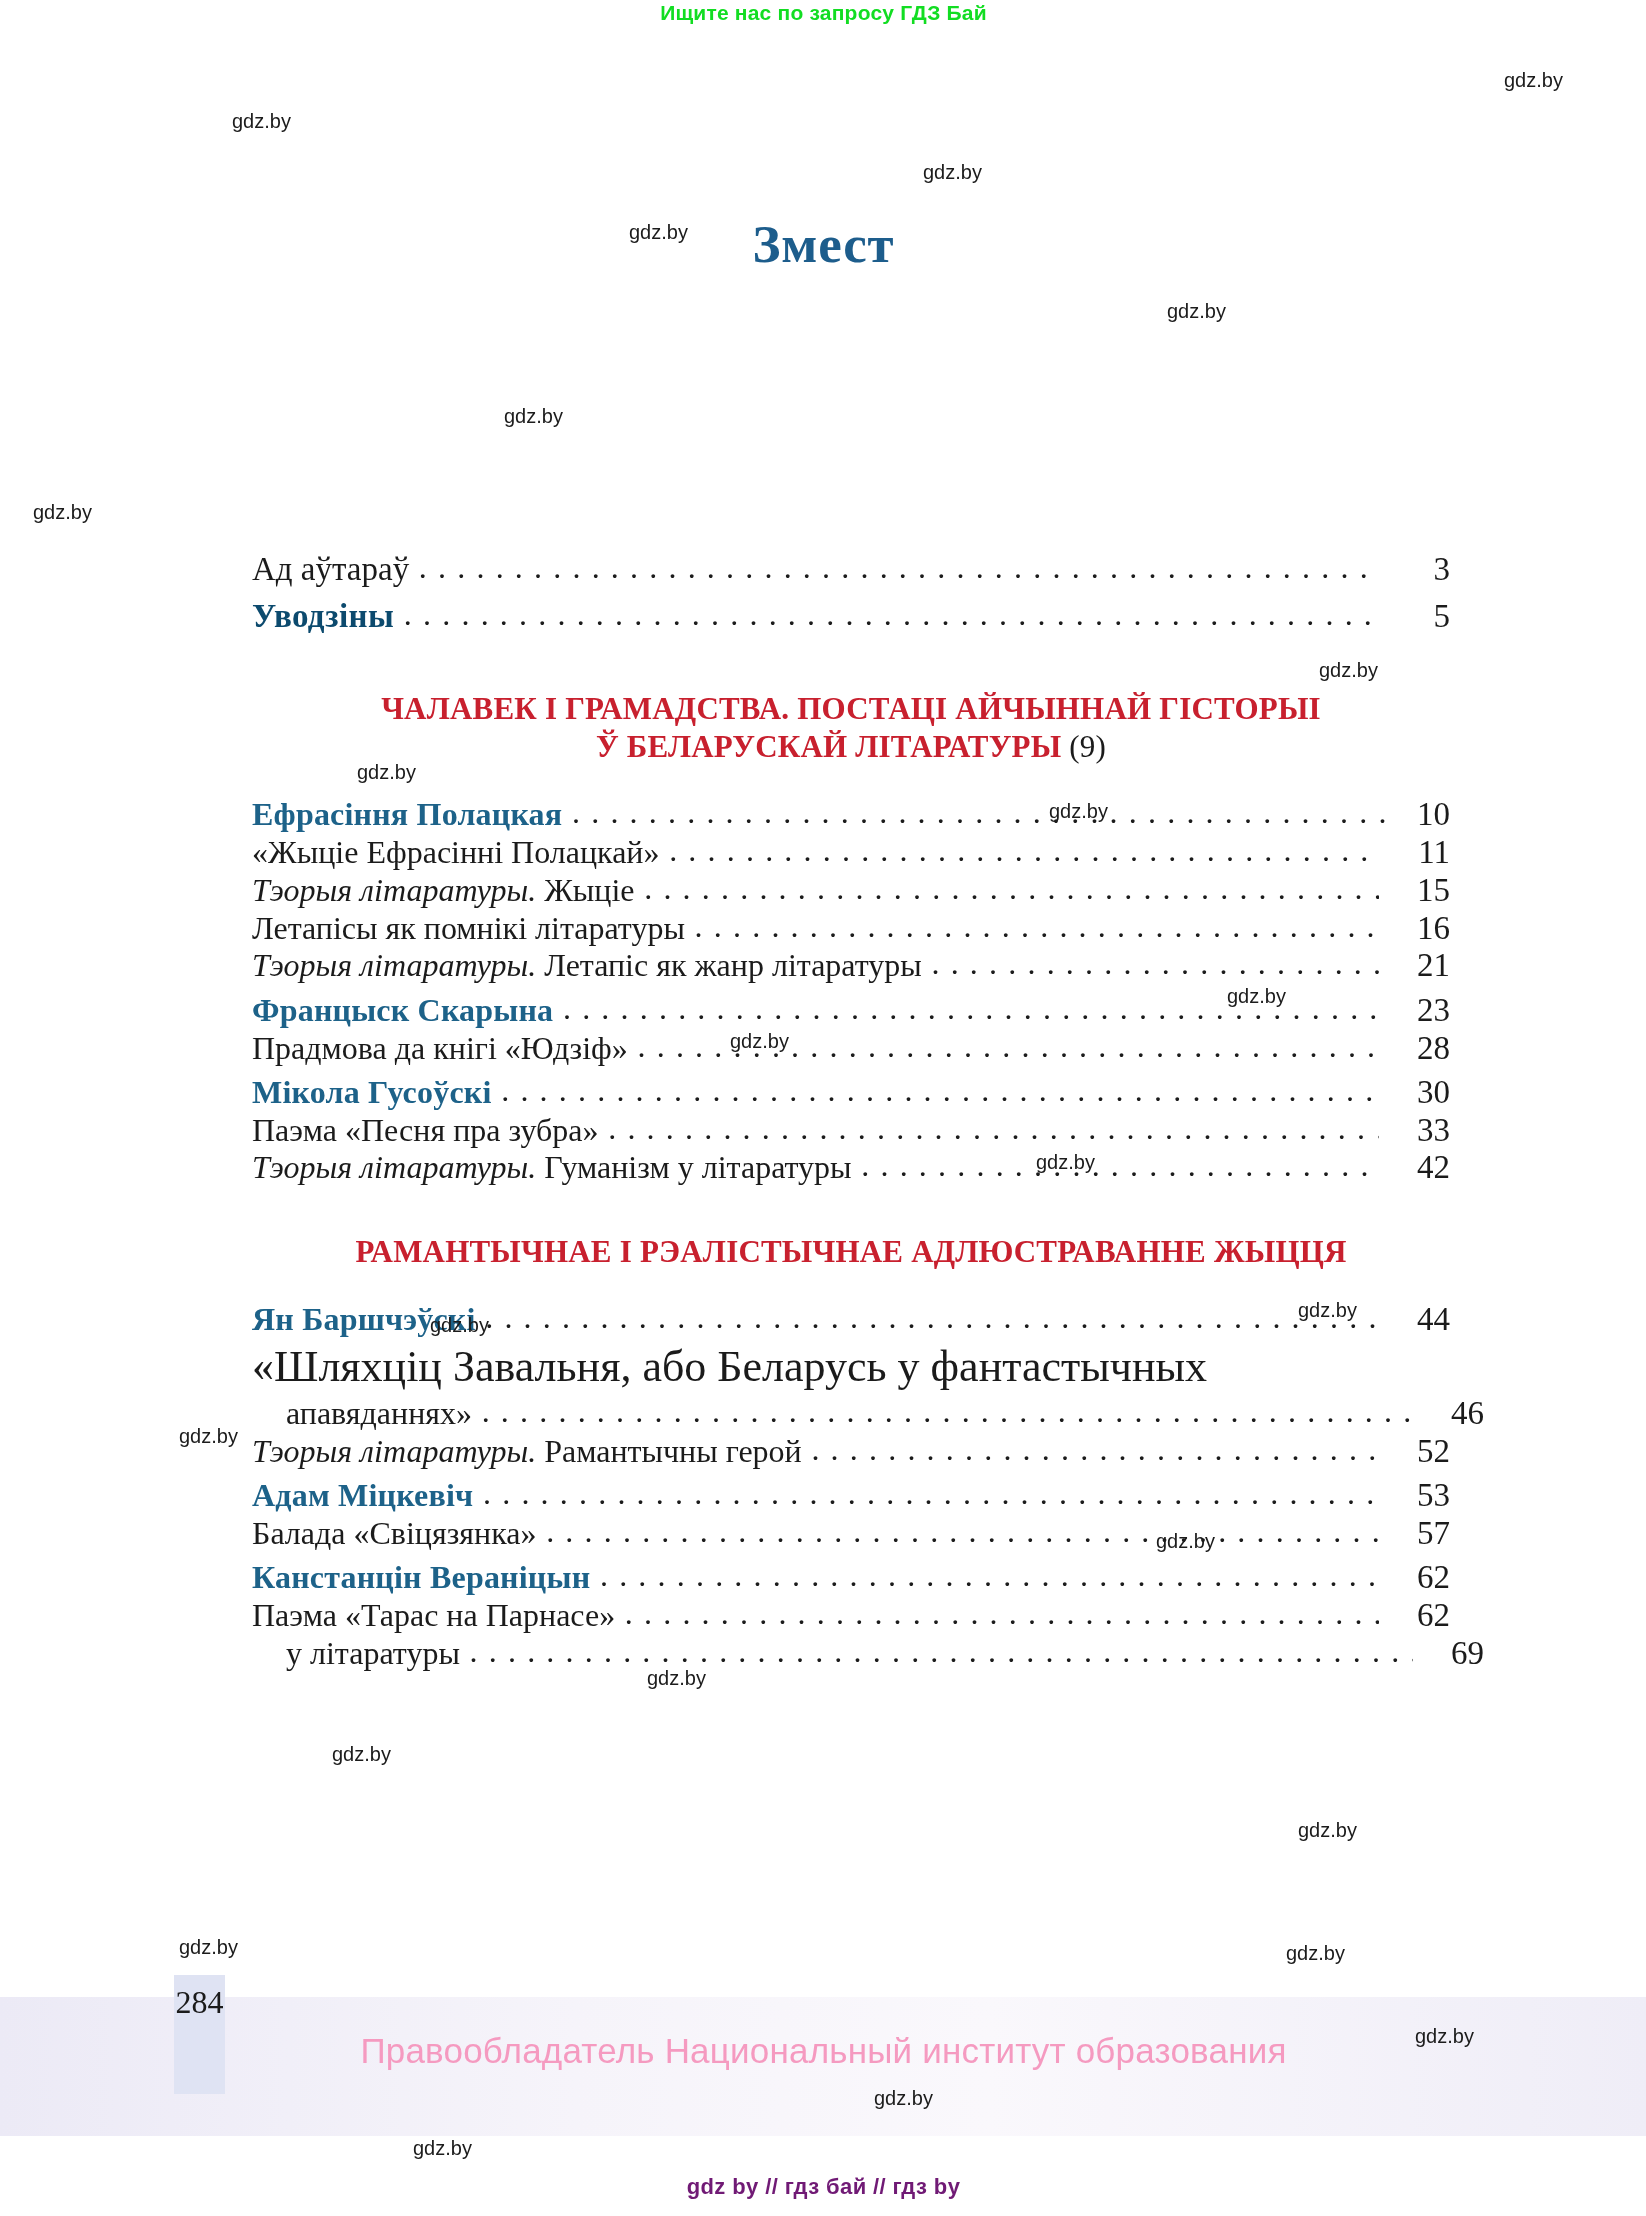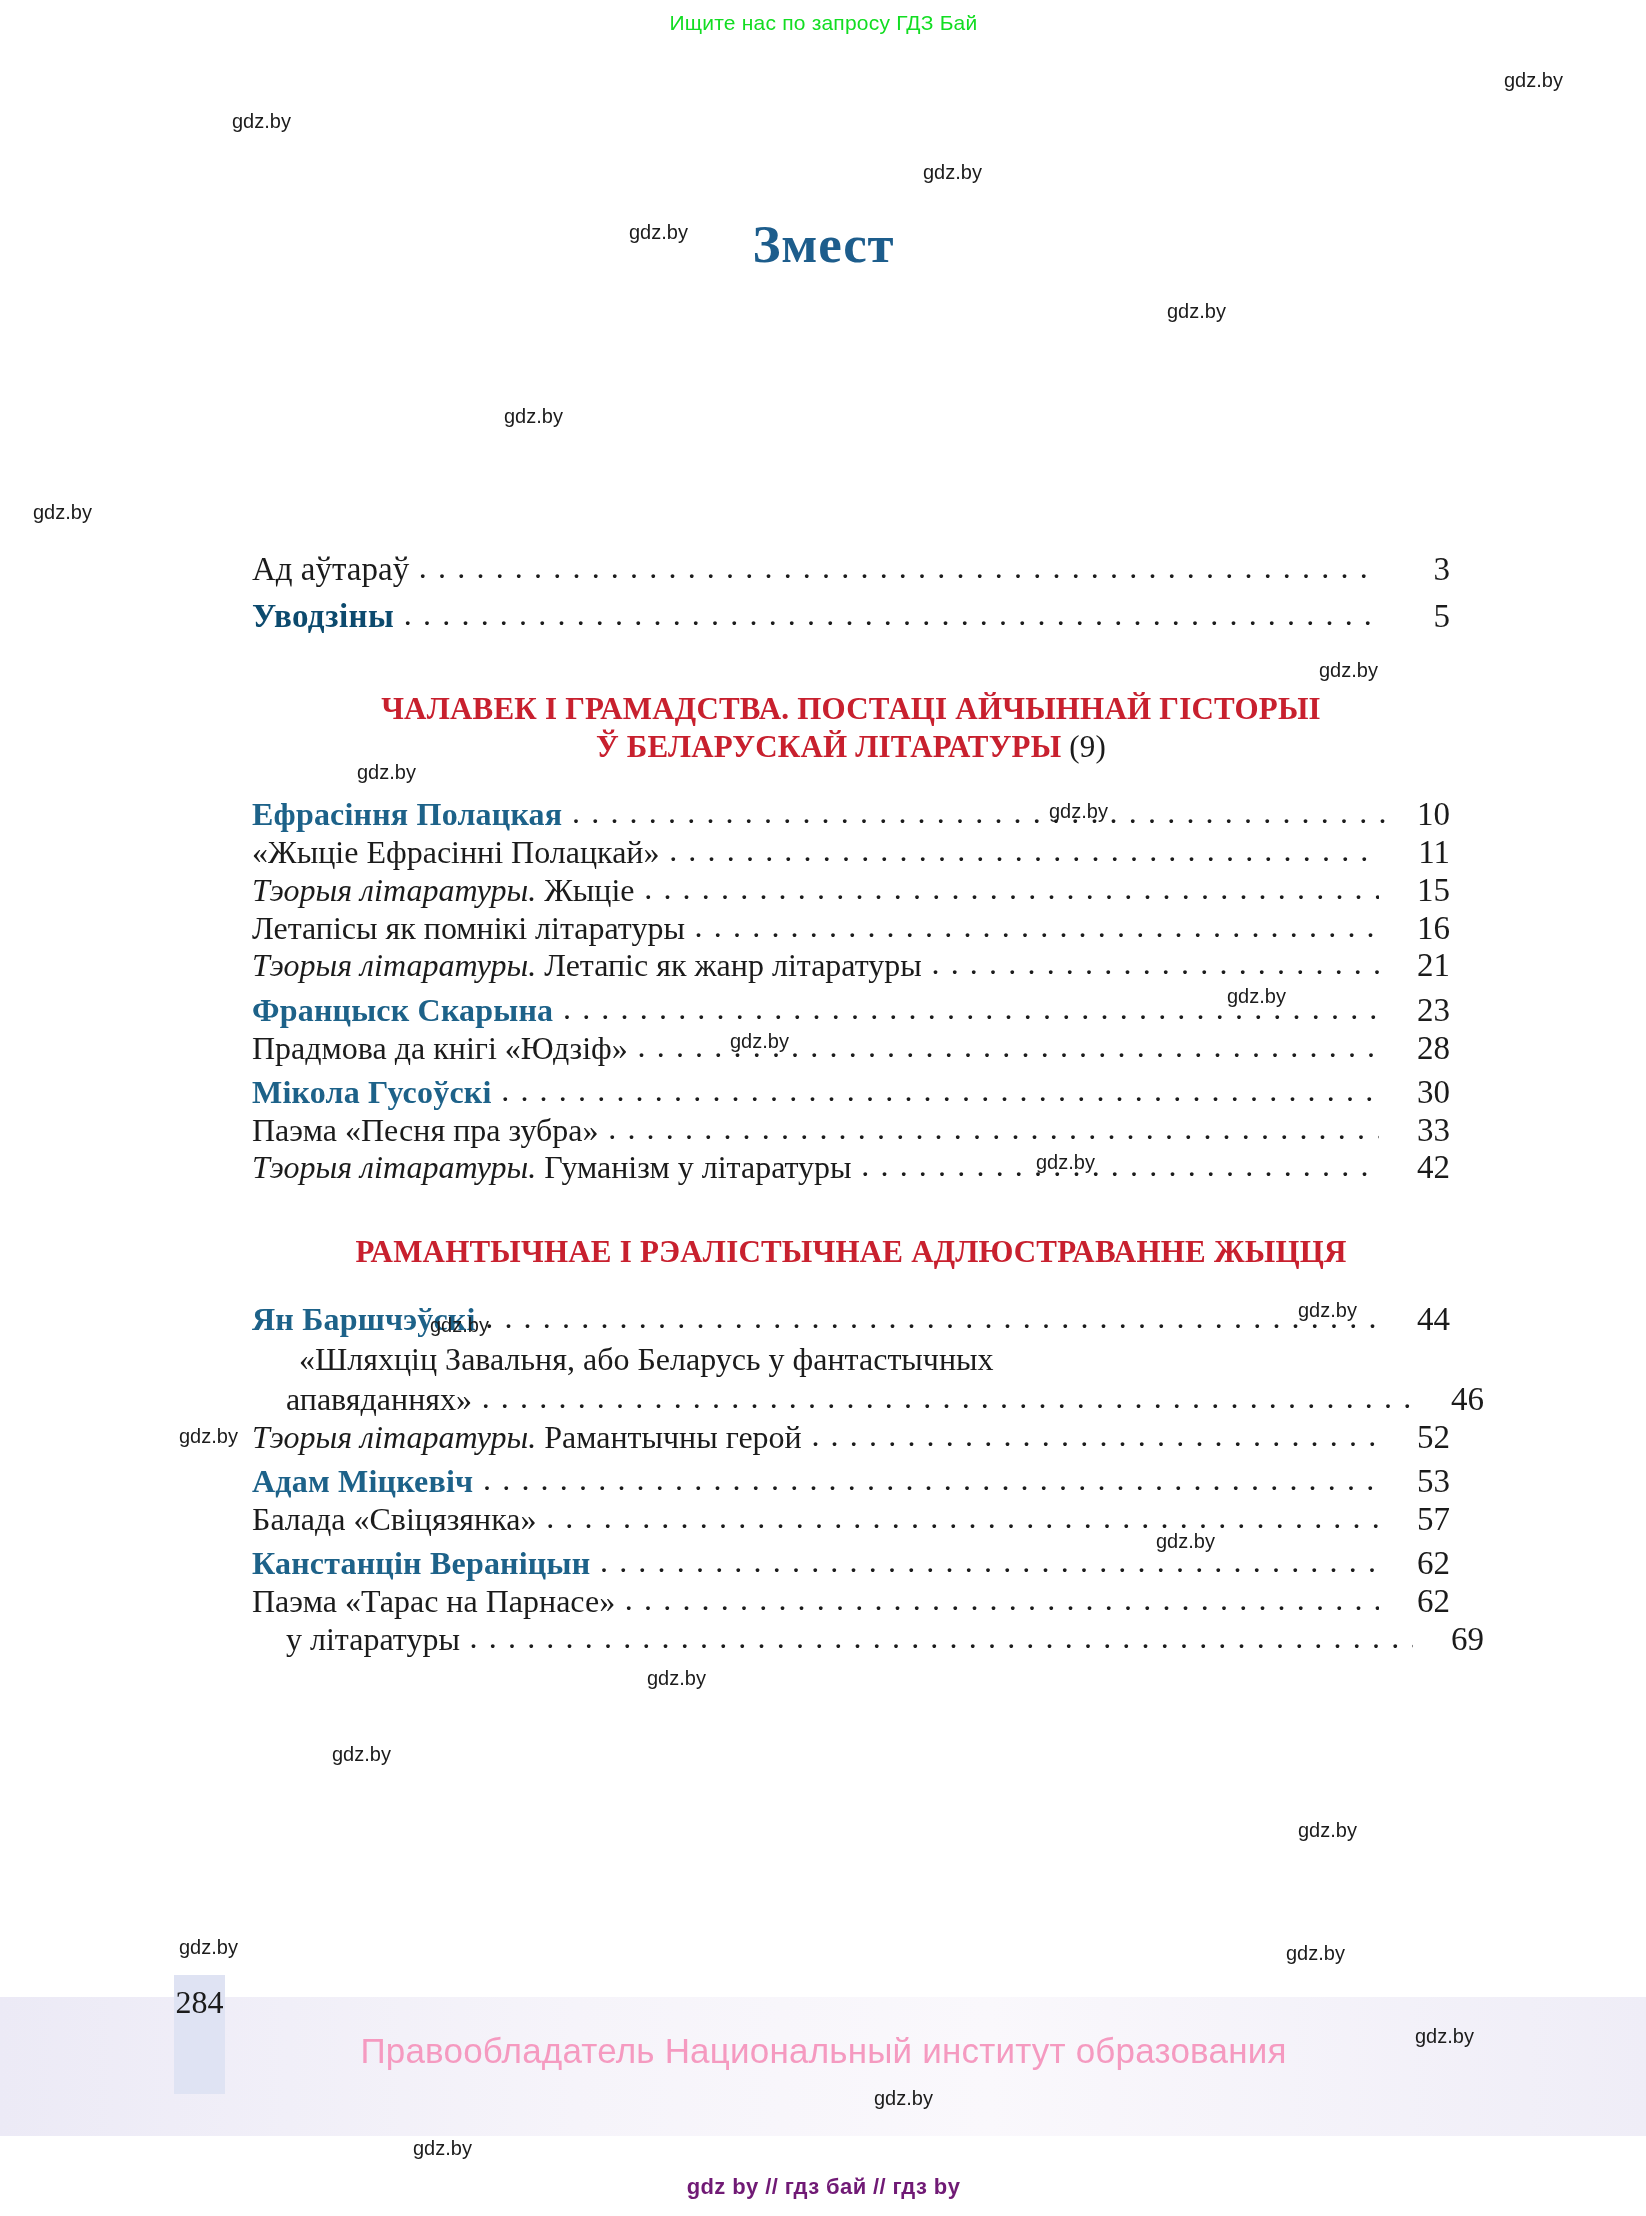--- a/index.html
+++ b/index.html
@@ -17,24 +17,24 @@
   }
 
   
   .promo-banner {
     position: absolute;
     top: 0;
     left: 0;
     width: 1647px;
     text-align: center;
     font-family: "Liberation Sans", sans-serif;
-    font-weight: normal;
+    font-weight: bold;
     font-size: 21px;
     color: #12dd22;
-    padding-top: 11px;
+    padding-top: 1px;
     letter-spacing: 0.2px;
   }
 
   
   .wm {
     position: absolute;
     font-family: "Liberation Sans", sans-serif;
     font-size: 20px;
     color: #1c1c1c;
     white-space: nowrap;
@@ -133,25 +133,24 @@
   .row-author .pageno { margin-left: -6.4px; }
 
   
   .row-item { margin-bottom: 4.8px; }
 
   
   .lead-italic { font-style: italic; }
 
   
   .row-wrap-first {
-    font-size: 32px;
+    font-size: 44px;
     color: #1b1b1b;
     margin-bottom: 4.8px;
     white-space: nowrap;
-    margin-left: 47px;
   }
   .row-wrap-second { margin-bottom: 4.8px; padding-left: 34px; }
   .row-wrap-second .leader { }
 
   
   .footer-band {
     position: absolute;
     left: 0;
     top: 1997px;
     width: 1647px;

